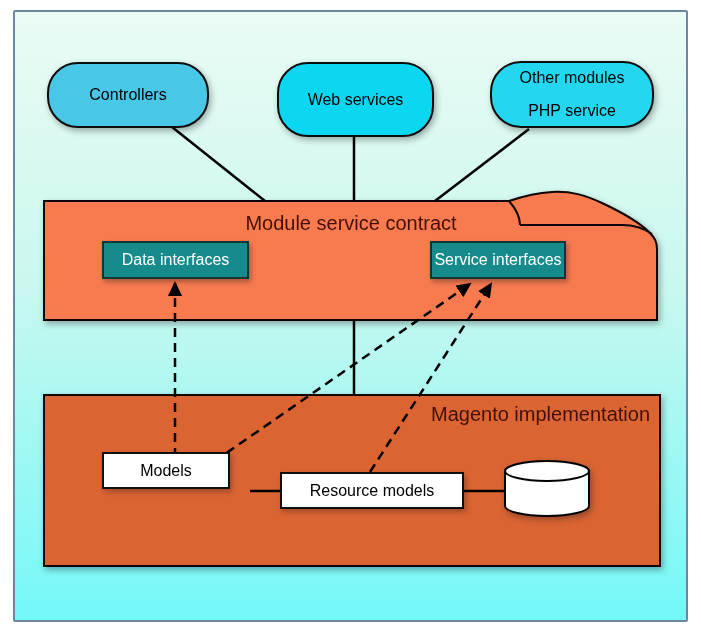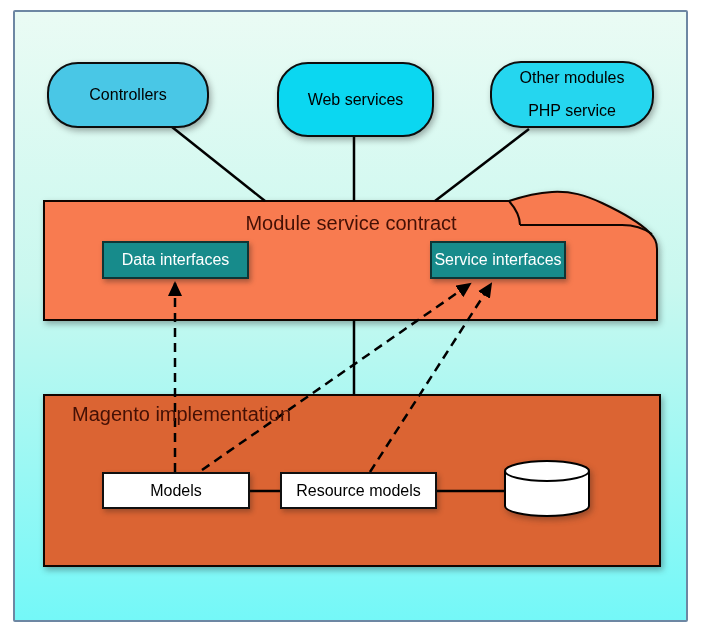--- a/index.html
+++ b/index.html
@@ -42,28 +42,28 @@
     border:2px solid #0f3535;
     background:#178b8b;color:#ffffff;
     box-shadow:2px 3px 5px rgba(20,20,20,0.35);
   }
   .iface-data{left:87px;top:229px;width:147px;height:38px;}
   .iface-service{left:415px;top:229px;width:136px;height:38px;}
   .impl-box-node{
     border:2px solid #101010;background:#ffffff;
     box-shadow:2px 3px 5px rgba(20,20,20,0.3);
   }
-  .models{left:87px;top:460px;width:148px;height:37px;}
-  .resource-models{left:265px;top:460px;width:157px;height:37px;}
+  .models{left:87px;top:440px;width:128px;height:37px;}
+  .resource-models{left:265px;top:460px;width:184px;height:37px;}
   .section-label{
     position:absolute;
     font-size:20px;color:#441005;
   }
   .contract-title{left:29px;top:200px;width:614px;text-align:center;}
-  .impl-title{left:29px;top:391px;width:606px;text-align:left;margin-left:28px;}
+  .impl-title{left:29px;top:391px;width:606px;text-align:right;}
 </style>
 </head>
 <body>
 
 <div class="page">
   <div class="canvas">
 
     <svg class="lines-layer" viewBox="0 0 673 610">
       <defs>
         <marker id="ah" markerUnits="userSpaceOnUse" markerWidth="16" markerHeight="15" refX="13" refY="7" orient="auto">

